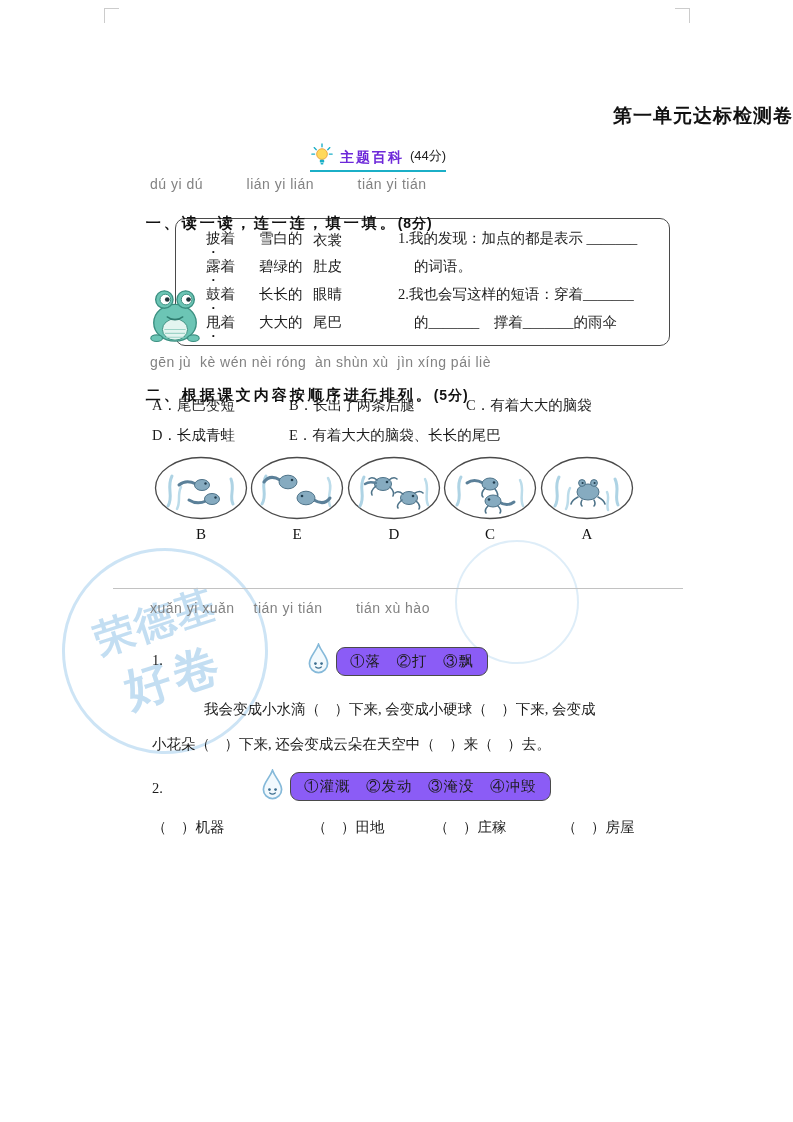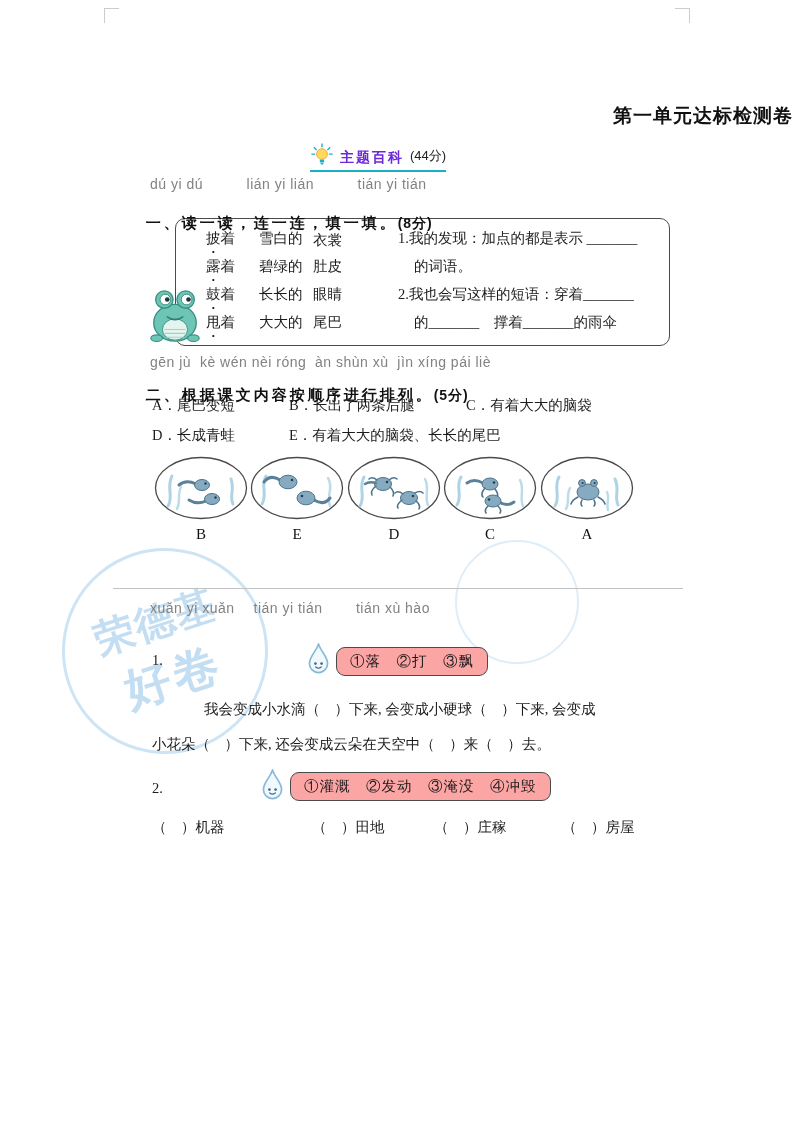--- a/index.html
+++ b/index.html
@@ -51,21 +51,21 @@
     width:94px; text-align:center; font-size:15px; color:#111; z-index:2;
   }
   .separator {
     left:113px; top:588px; width:570px; height:0;
     border-top:1px solid #c2c2c2; z-index:1;
   }
   .choice-box {
     display:inline-flex; align-items:center; height:27px;
     border:1.3px solid #4a4a4a; border-radius:9px; padding:0 13px;
     font-size:14.5px; letter-spacing:1px; white-space:pre;
-    background:#fca5a5; z-index:2;
+    background:#8b5cf6; z-index:2;
   }
   .watermark {
     left:62px; top:548px; width:200px; height:200px; border-radius:50%;
     border:3px solid rgba(145,195,232,0.45);
     display:flex; flex-direction:column; align-items:center; justify-content:center;
     transform:rotate(-18deg); z-index:0;
     color:rgba(145,195,232,0.55); font-weight:bold;
     font-family:"Liberation Sans", sans-serif; text-align:center;
   }
   .watermark .wm1 { font-size:40px; letter-spacing:2px; }

